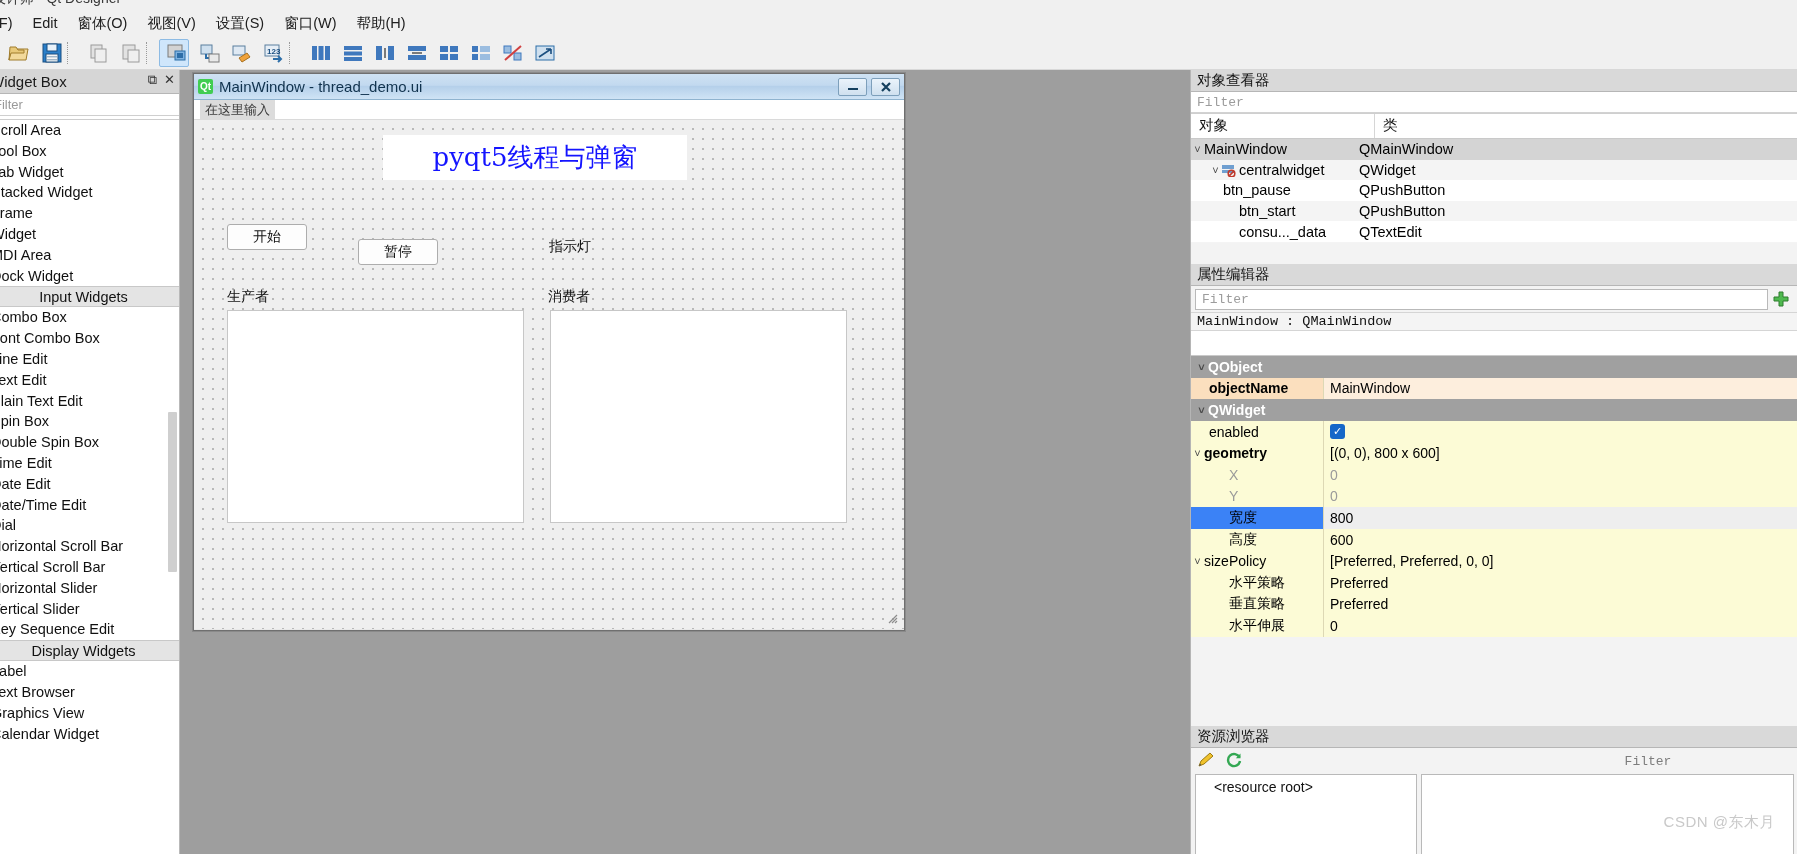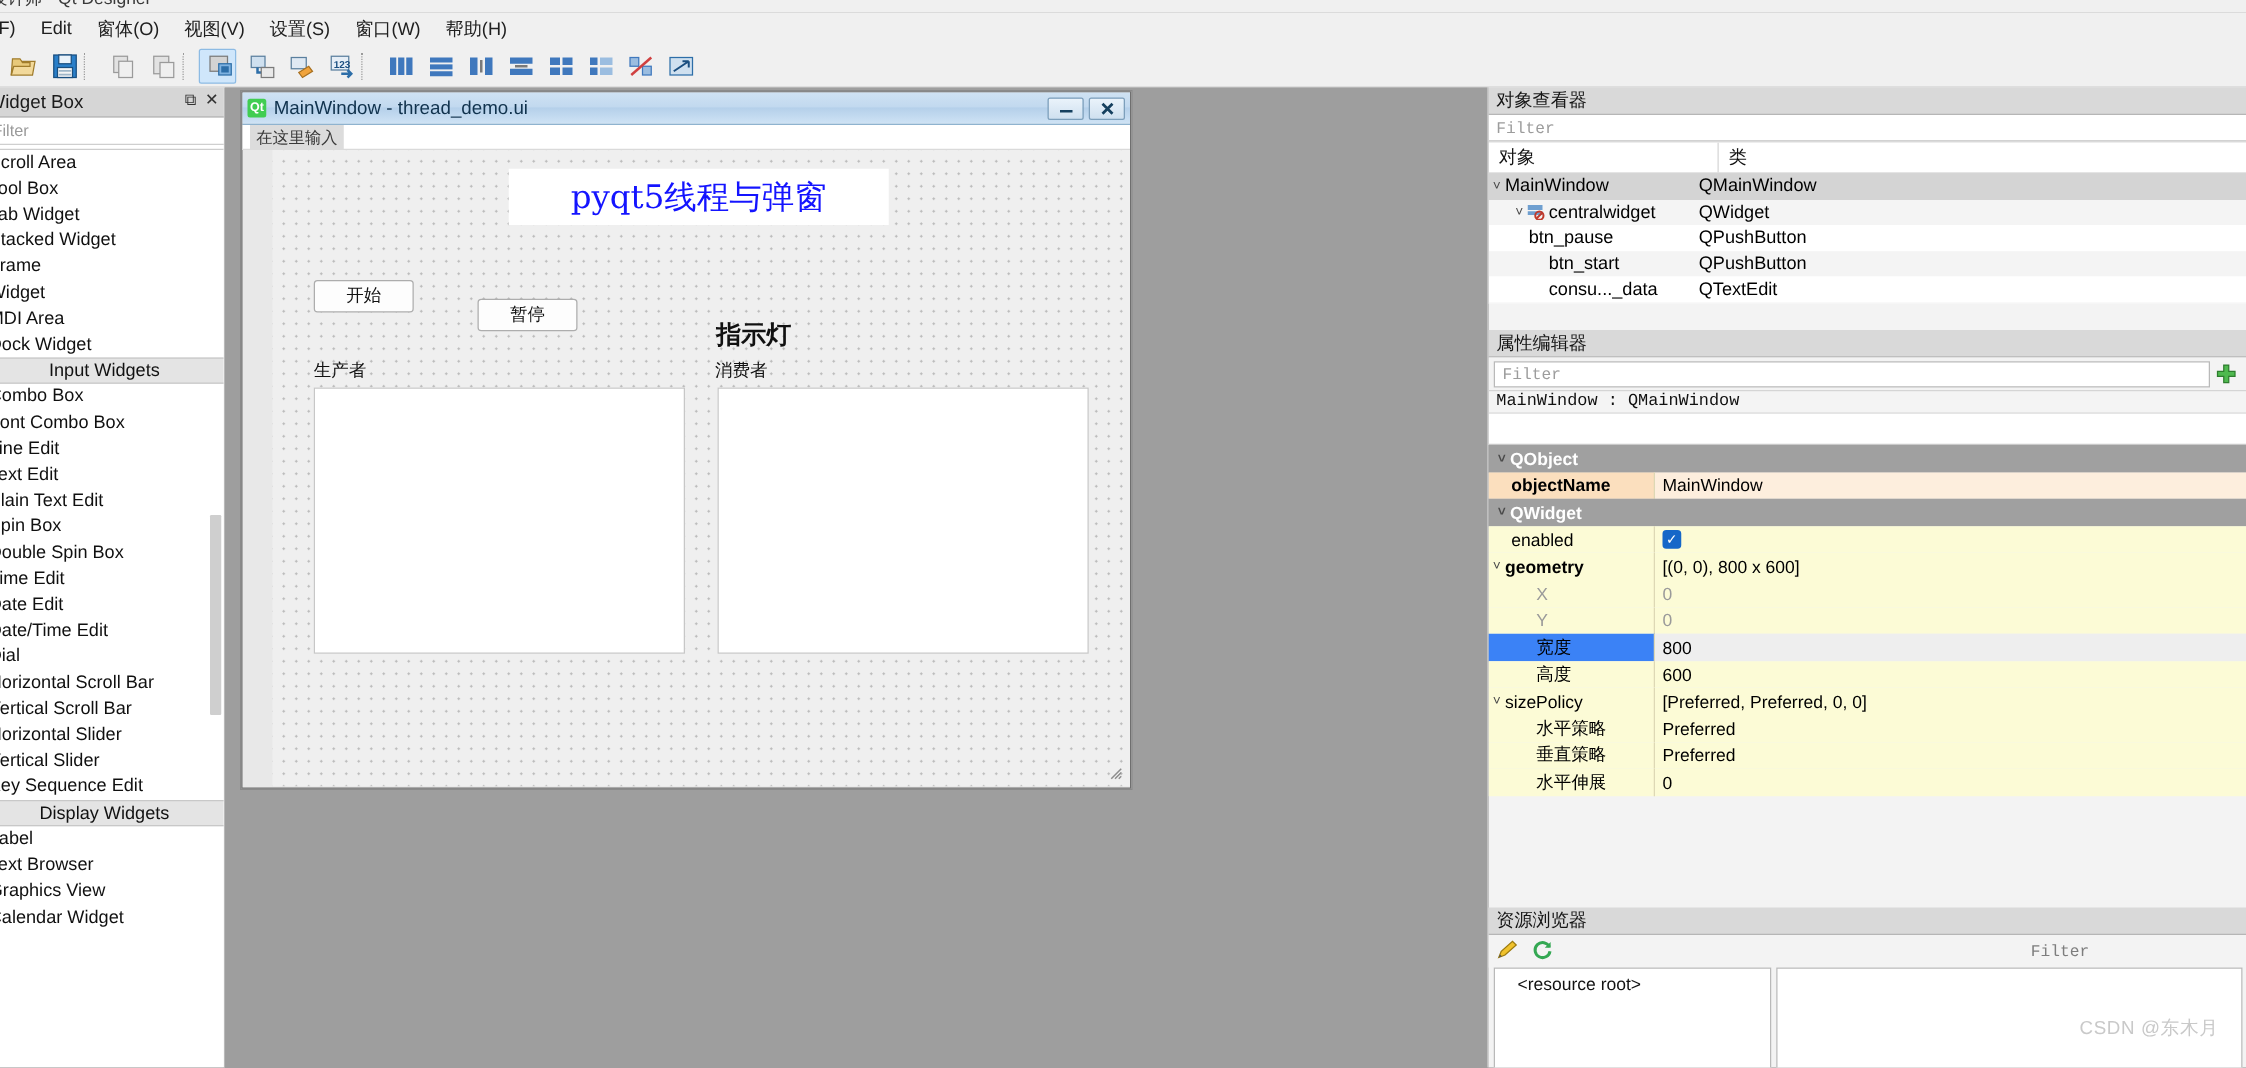--- a/index.html
+++ b/index.html
@@ -110,36 +110,36 @@
     height:20px; background:#fff; border-bottom:1px solid #dadada;
     display:flex; align-items:center; padding-left:6px;
   }
   #form-menu .mph{
     background:#dcdcdc; color:#3a3a3a; font-size:13px; padding:1px 5px;
   }
   #canvas{
     position:relative; height:509px;
     background-color:#efefef;
     background-image:radial-gradient(#b9b9b9 0.9px, transparent 1px);
-    background-size:10px 10px; background-position:4px 4px;margin-left:24px;
+    background-size:10px 10px; background-position:4px 4px;
   }
   #heading{
     position:absolute; left:189px; top:15px; width:304px; height:45px;
     background:#fff; display:flex; align-items:center; justify-content:center;
     color:#1414ff; font-size:26px; font-family:"DejaVu Serif", serif;
   }
   .qbtn{
     position:absolute; width:80px; height:26px; background:#fdfdfd;
     border:1px solid #adadad; border-radius:3px;
     display:flex; align-items:center; justify-content:center;
     font-size:14px; color:#111;
   }
   #btn-start{ left:33px; top:104px; }
   #btn-pause{ left:164px; top:119px; }
-  #lbl-indicator{ position:absolute; left:355px; top:134px; font-size:20px; color:#111;font-weight:bold; }
+  #lbl-indicator{ position:absolute; left:355px; top:118px; font-size:14px; color:#111; }
   #lbl-producer{ position:absolute; left:33px; top:168px; font-size:14px; color:#111; }
   #lbl-consumer{ position:absolute; left:354px; top:168px; font-size:14px; color:#111; }
   #txt-producer{
     position:absolute; left:33px; top:190px; width:297px; height:213px;
     background:#fff; border:1px solid #c7c7c7;
   }
   #txt-consumer{
     position:absolute; left:356px; top:190px; width:297px; height:213px;
     background:#fff; border:1px solid #c7c7c7;
   }

